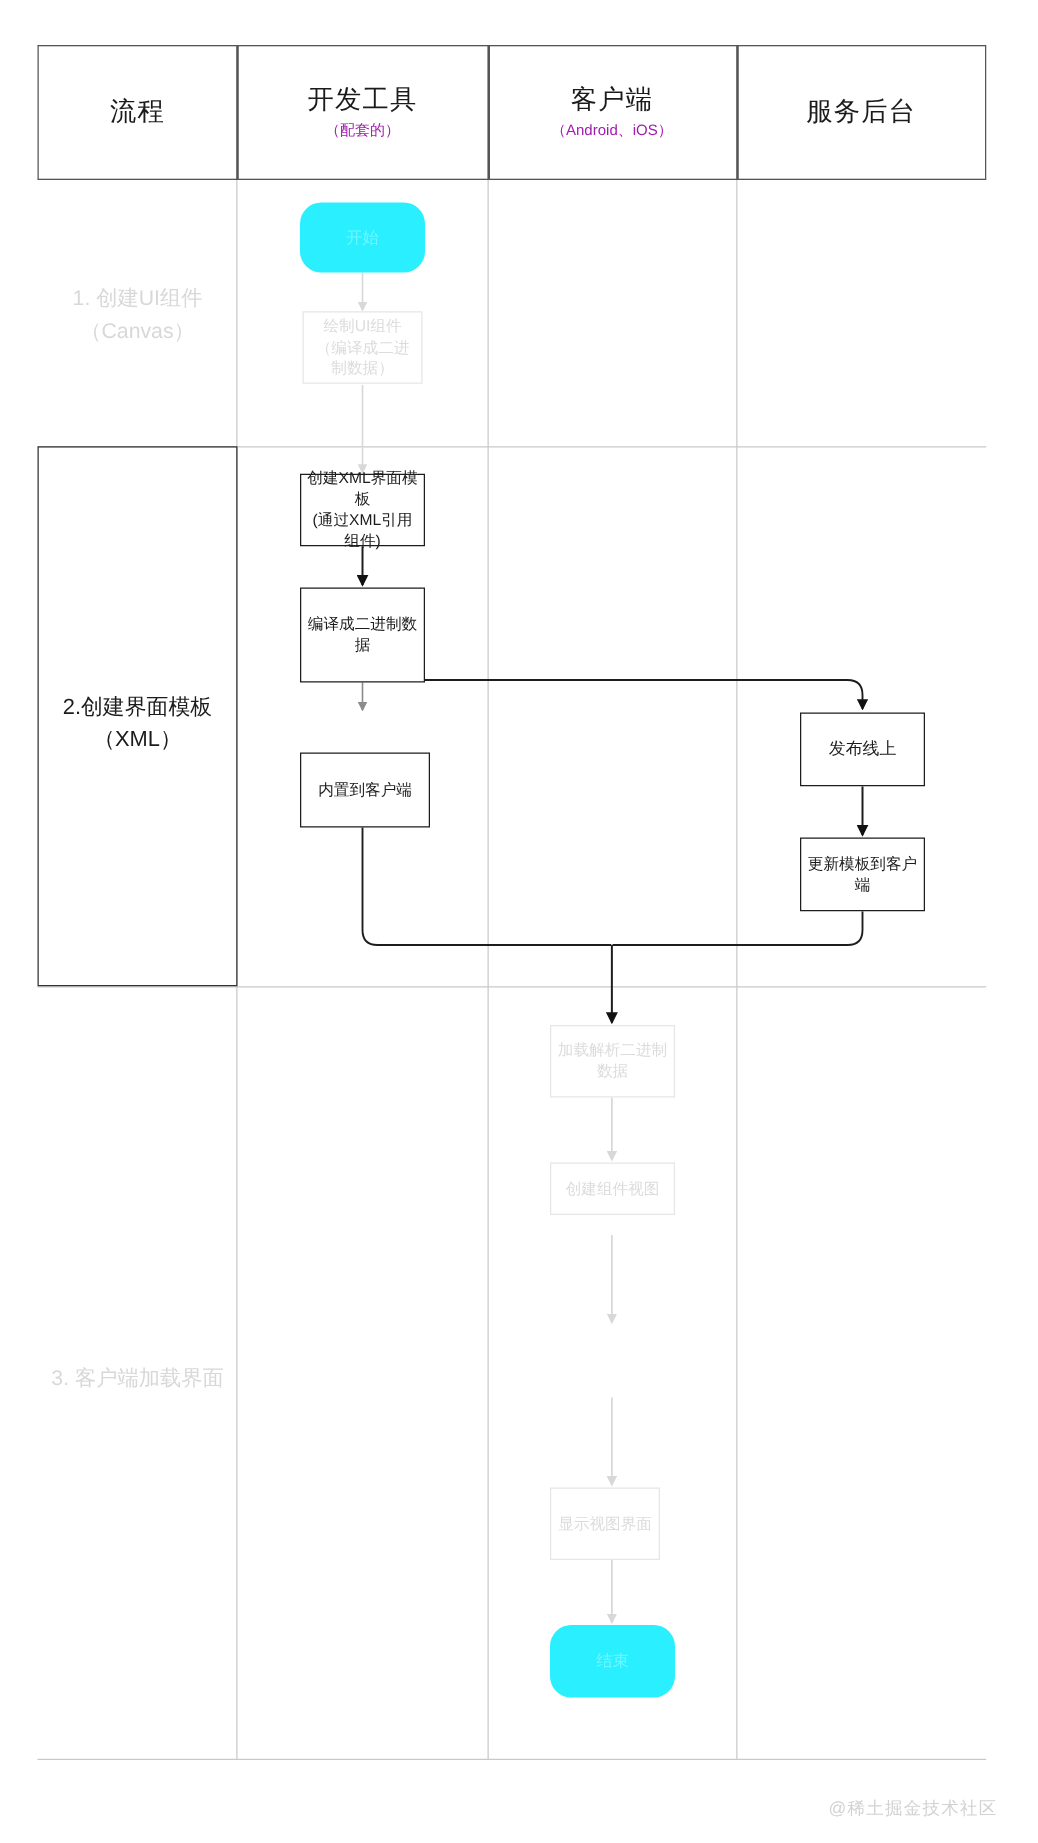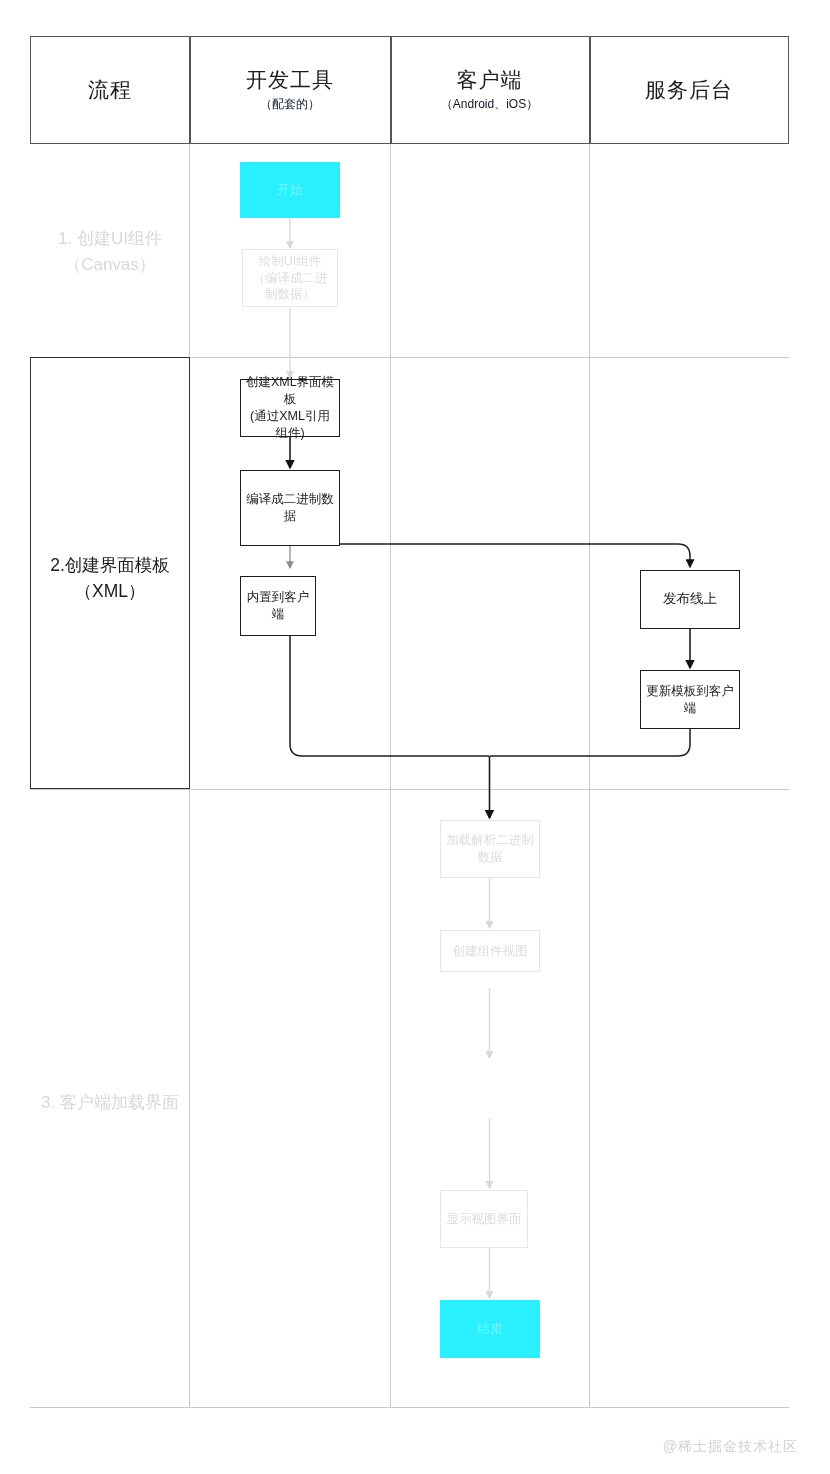--- a/index.html
+++ b/index.html
@@ -75,21 +75,21 @@
     box-sizing: border-box;
   }
   .header-title {
     font-size: 21px;
     color: #1b1b1b;
     letter-spacing: 1px;
     line-height: 1.25;
   }
   .header-sub {
     font-size: 12px;
-    color: #0f172a;
+    color: #a21caf;
     margin-top: 3px;
   }
 
   
   .section2-outline {
     position: absolute;
     left: 30px;
     top: 357px;
     width: 160px;
     height: 432px;
@@ -128,21 +128,21 @@
     border: 1.3px solid #1d1d1d;
     background: #ffffff;
     color: #1b1b1b;
   }
   .node-faded {
     border: 1.1px solid #e6e6e6;
     background: #ffffff;
     color: #dcdcdc;
   }
   .node-terminal {
-    border-radius: 1px;
+    border-radius: 17px;
     background: #29efff;
     color: #6ef6ff;
     border: none;
     font-size: 13px;
   }
 
   
   .conn-svg {
     position: absolute;
     left: 0; top: 0;
@@ -265,21 +265,21 @@
 
   <div class="node node-rect" style="left:240px; top:379px; width:100px; height:58px; flex-direction:column;">
     <span>创建XML界面模板</span>
     <span>(通过XML引用组件)</span>
   </div>
 
   <div class="node node-rect" style="left:240px; top:470px; width:100px; height:76px;">
     <span>编译成二进制数据</span>
   </div>
 
-  <div class="node node-rect" style="left:240px; top:576px; width:76px; height:60px;">
+  <div class="node node-rect" style="left:240px; top:602px; width:104px; height:60px;">
     <span>内置到客户端</span>
   </div>
 
   <div class="node node-rect" style="left:640px; top:570px; width:100px; height:59px; font-size:13.5px;">
     <span>发布线上</span>
   </div>
 
   <div class="node node-rect" style="left:640px; top:670px; width:100px; height:59px;">
     <span>更新模板到客户端</span>
   </div>

